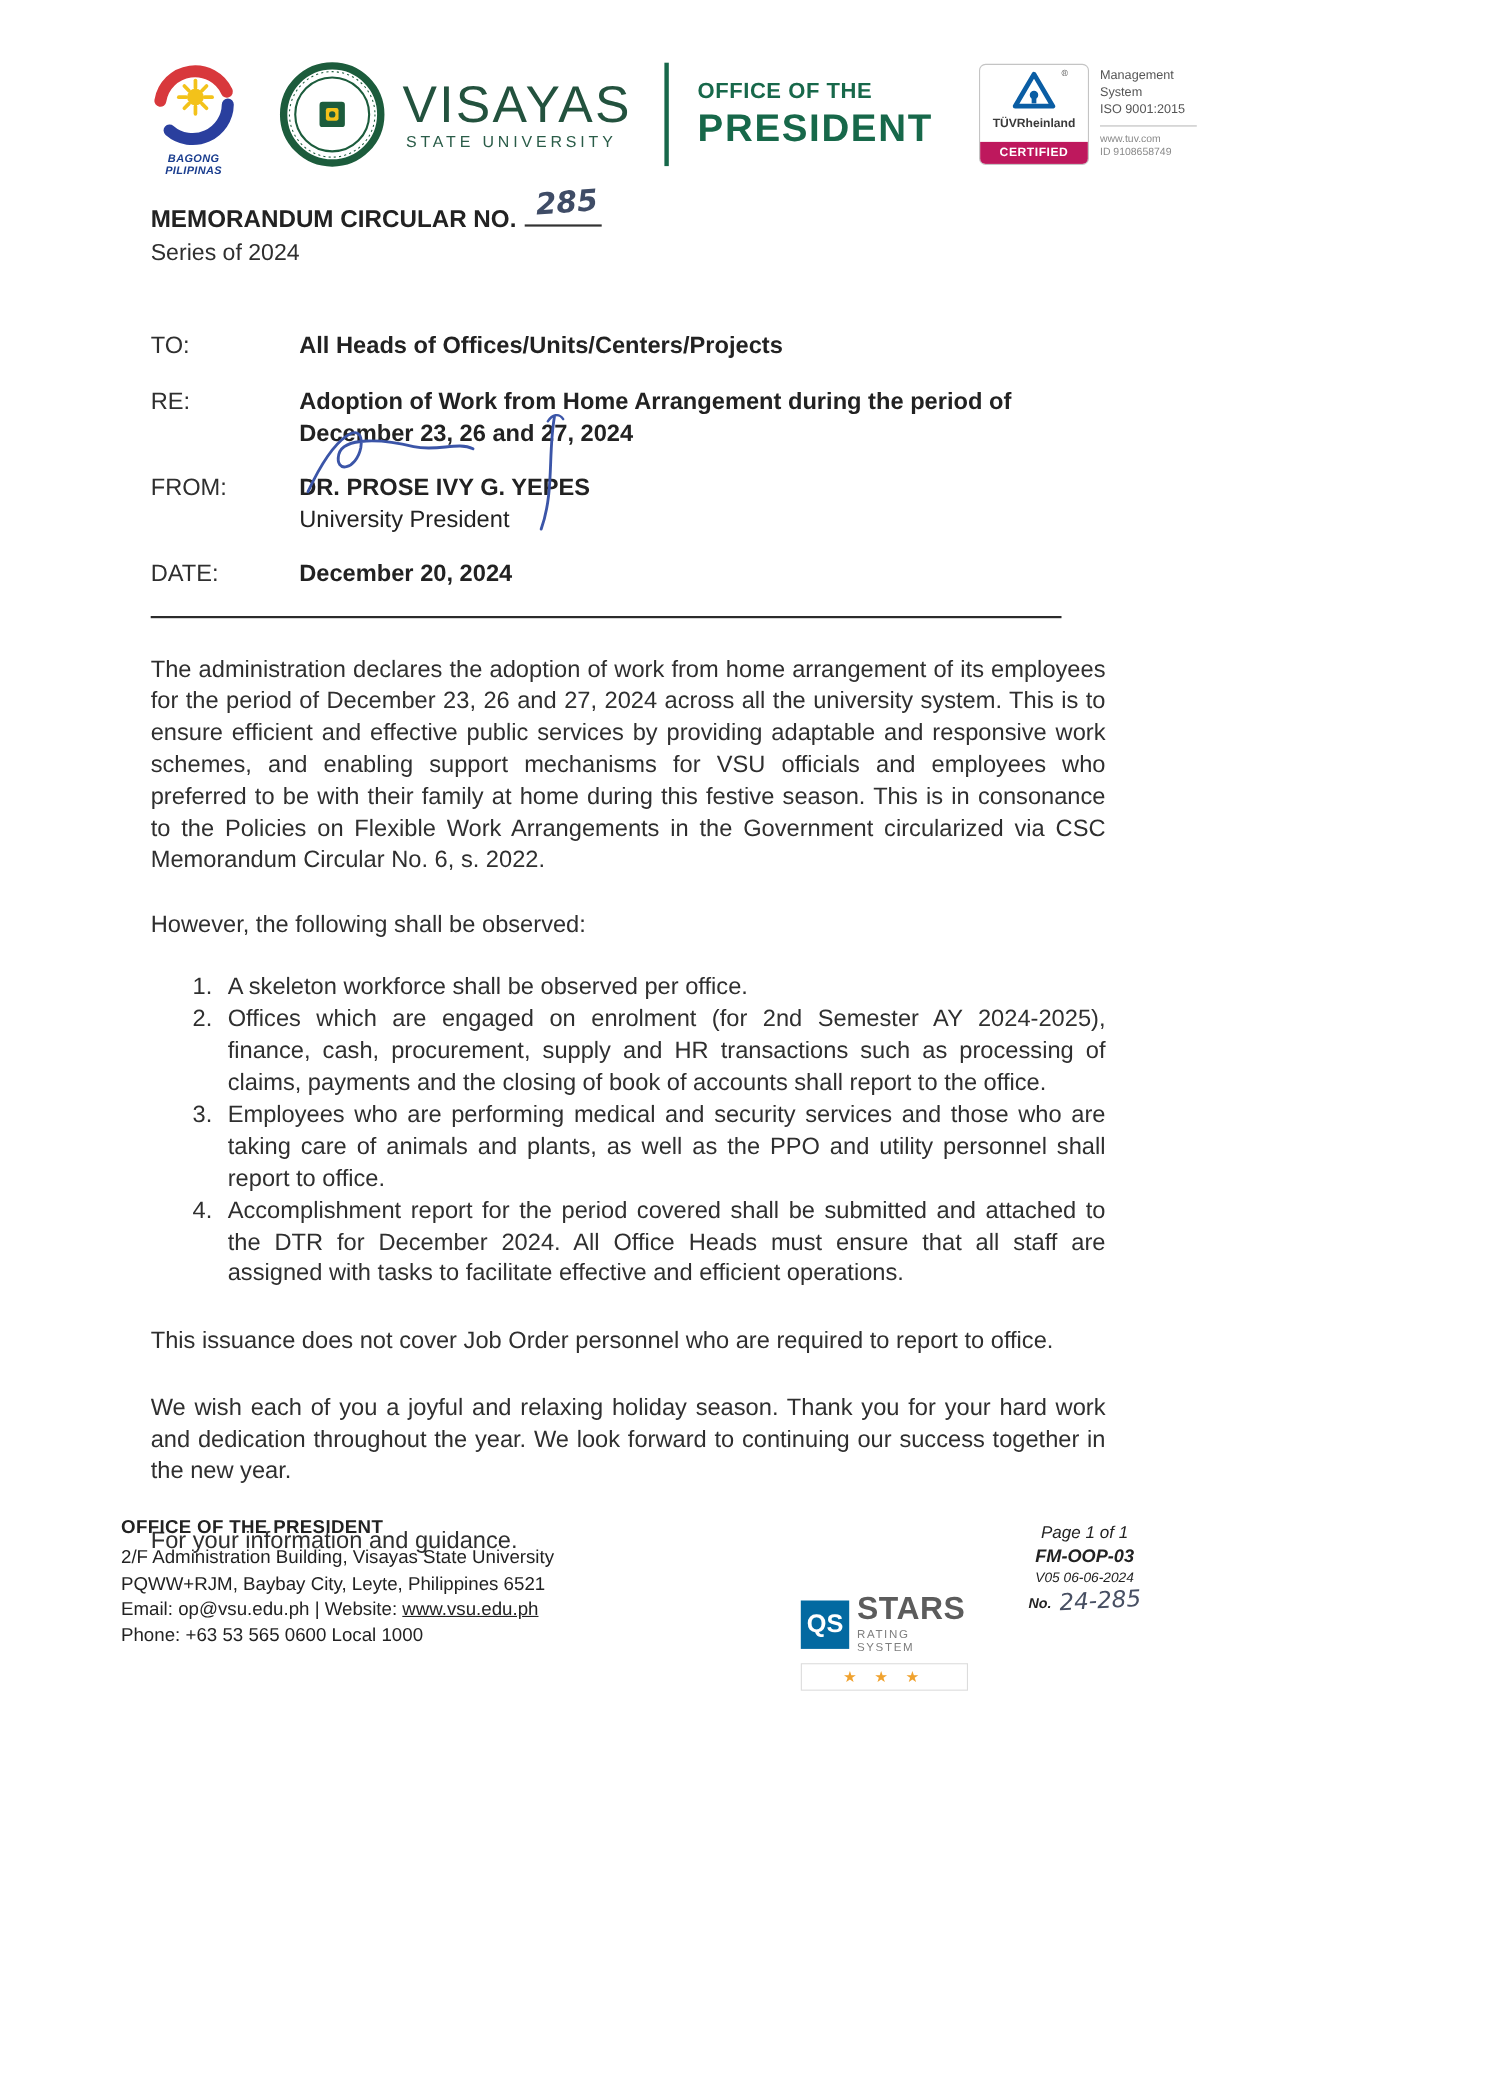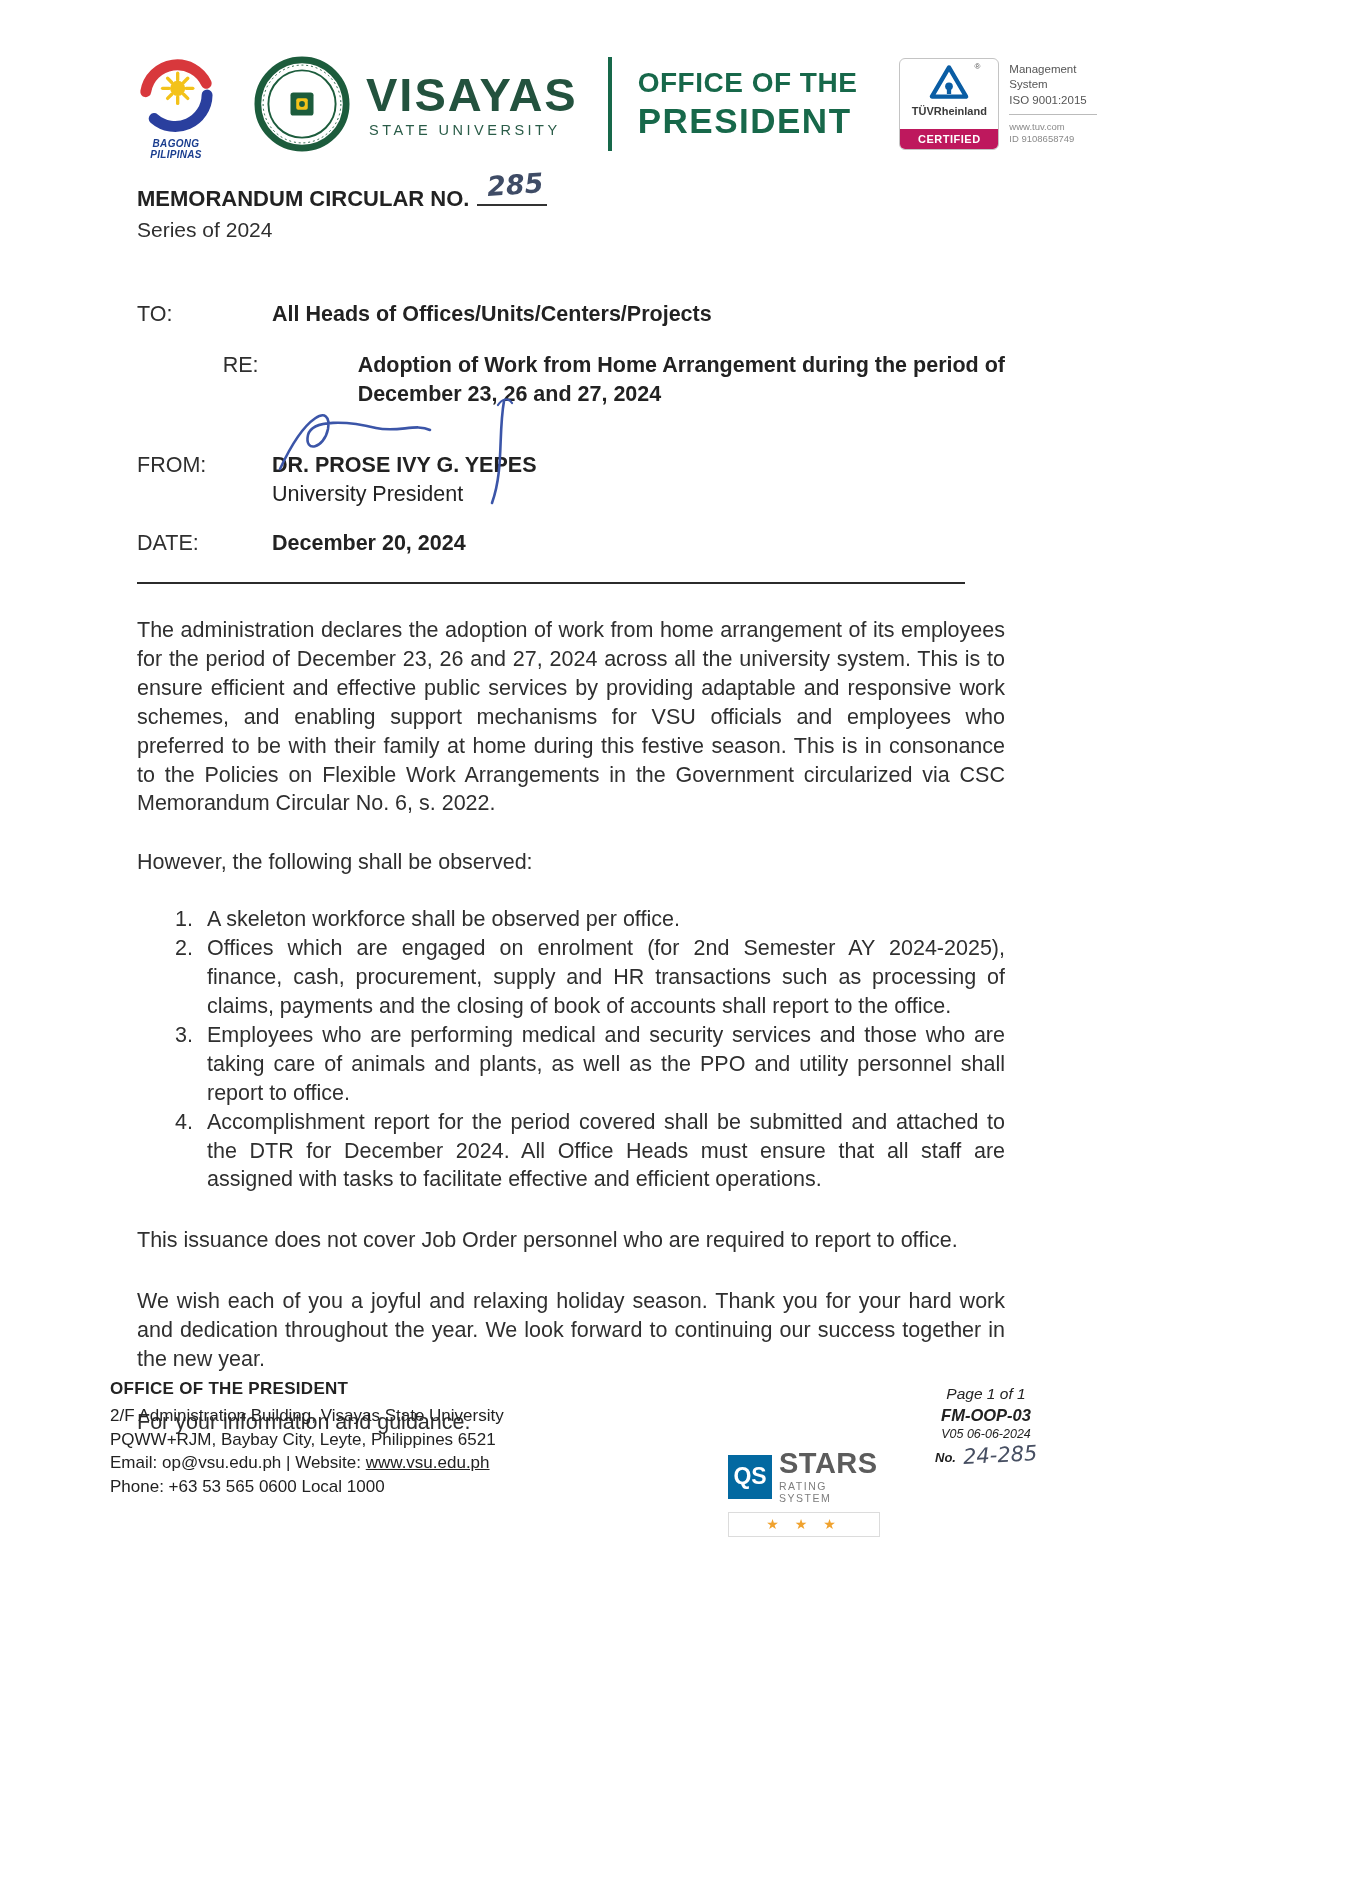--- a/index.html
+++ b/index.html
@@ -22,29 +22,29 @@
     height: 160px;
   }
   .bp-logo { width: 100px; text-align: center; flex: none; }
   .bp-logo .bp-label {
     font-size: 10px; font-weight: bold; font-style: italic;
     color: #1b3e8f; letter-spacing: .3px; margin-top: 2px;
   }
   .vsu-seal { flex: none; margin-left: 28px; }
   .wordmark { margin-left: 16px; flex: none; }
   .wordmark-title {
-    font-size: 47px; color: #23523e; letter-spacing: 2px; font-weight: 700;
+    font-size: 47px; color: #23523e; letter-spacing: 2px; font-weight: 400;
     line-height: 1;
   }
   .wordmark-sub {
     font-size: 14.5px; color: #2a5c48; letter-spacing: 3.5px; margin-top: 4px; margin-left: 3px;
   }
   .v-divider { width: 4px; height: 94px; background: #17684a; margin: 0 26px 0 30px; flex: none; }
   .office-title { flex: none; }
-  .office-line1 { font-size: 28px; font-weight: bold; color: #17684a; letter-spacing: .5px; }
+  .office-line1 { font-size: 20px; font-weight: bold; color: #17684a; letter-spacing: .5px; }
   .office-line2 { font-size: 35px; font-weight: bold; color: #17684a; letter-spacing: 1.5px; margin-top: 2px; }
 
   .tuv-badge { display: flex; margin-left: 42px; flex: none; align-items: stretch; }
   .tuv-box {
     width: 100px; height: 92px; border: 1px solid #c4c4c4; border-radius: 6px;
     background: #fff; display: flex; flex-direction: column; align-items: center;
     overflow: hidden;
   }
   .tuv-tri-wrap { position: relative; margin-top: 5px; }
   .tuv-reg { position: absolute; right: -10px; top: -2px; font-size: 8px; color: #555; }
@@ -74,21 +74,21 @@
   }
   .memo-series { font-size: 21px; color: #2f2f2f; margin-top: 6px; }
 
   
   .fields { margin: 60px 0 0 137px; width: 868px; }
   .field-row { display: flex; }
   .field-label { width: 135px; font-size: 21.5px; color: #2f2f2f; flex: none; }
   .field-value { font-size: 21.5px; color: #222; }
   .bold { font-weight: bold; }
   .row-to { margin-bottom: 26px; }
-  .row-re { margin-bottom: 46px; justify-content: flex-end; }
+  .row-re { margin-bottom: 24px; }
   .re-line2 { margin-top: 4px; }
   .row-from { margin-bottom: 24px; }
   .from-title { font-weight: normal; margin-top: 4px; }
   .from-wrap { position: relative; }
   .signature-svg {
     position: absolute; left: -14px; top: -62px; pointer-events: none;
   }
   .row-date { margin-bottom: 0; }
 
   .rule {

